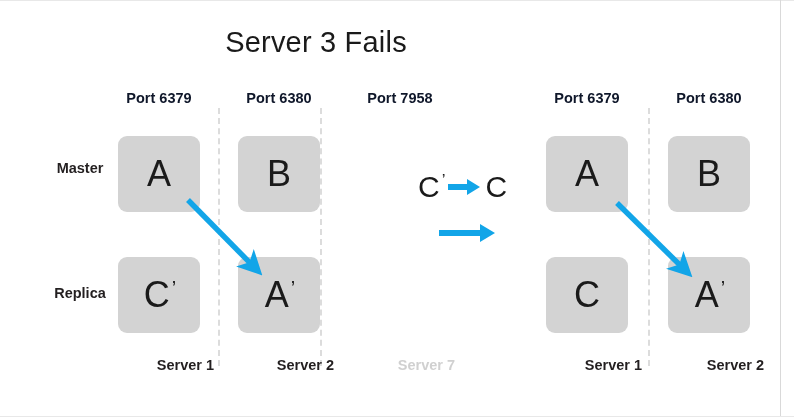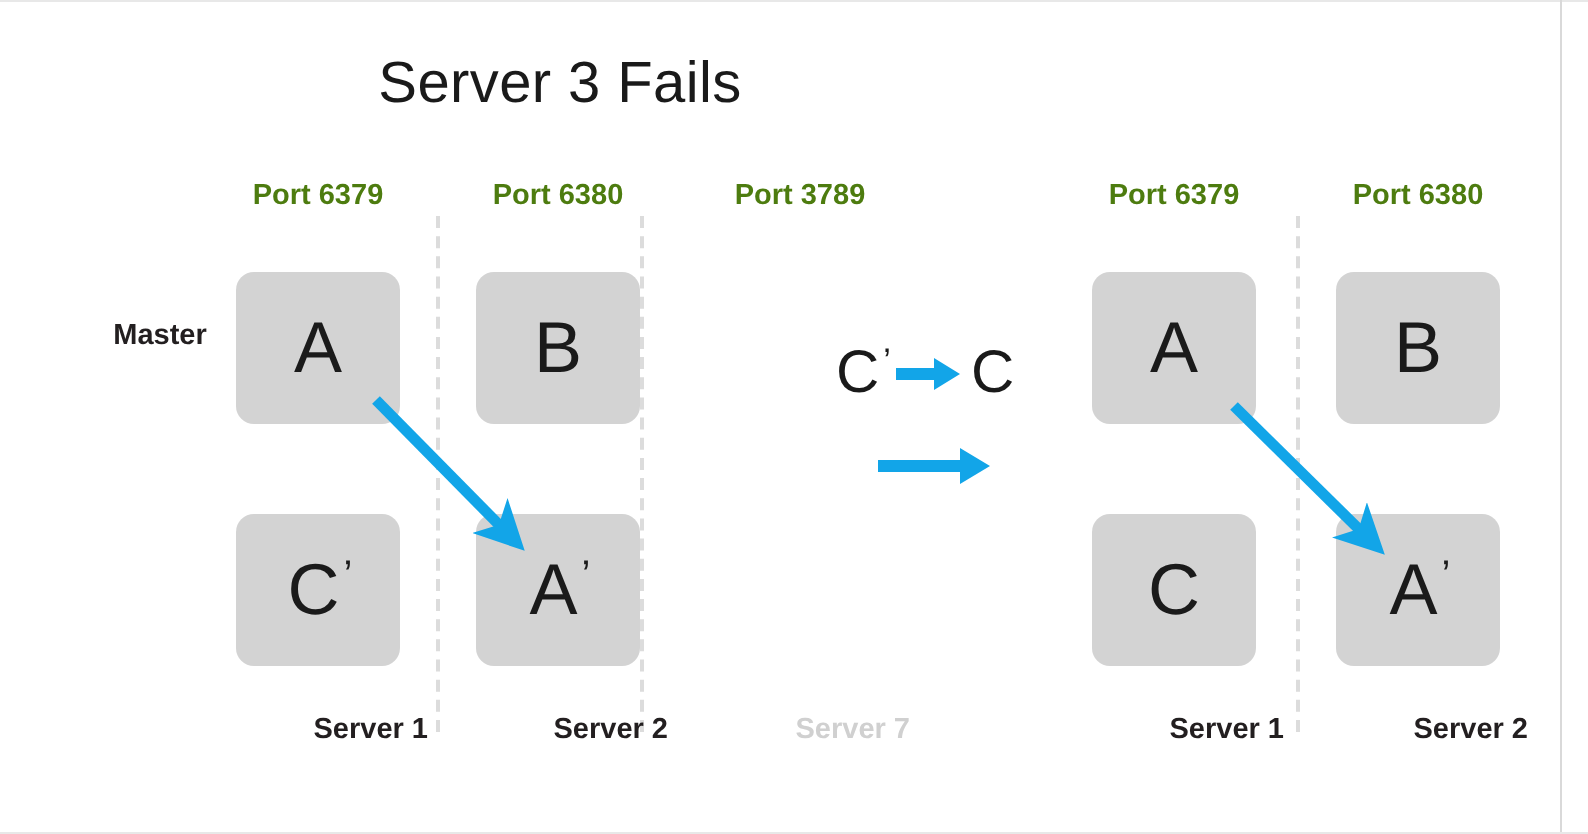--- a/index.html
+++ b/index.html
@@ -46,30 +46,31 @@
   .title {
     position: absolute;
     left: 0;
     top: 26px;
     width: 560px;
     text-align: center;
     font-size: 29px;
     font-weight: 400;
     color: #1a1a1a;
     letter-spacing: 0.2px;
+    padding-left: 36px;
   }
 
   .port-label {
     position: absolute;
     top: 90px;
     width: 110px;
     text-align: center;
     font-size: 14.5px;
     font-weight: bold;
-    color: #4d7c0f;
+    color: #0f172a;
   }
 
   .server-label {
     position: absolute;
     top: 357px;
     width: 110px;
     text-align: right;
     font-size: 14.5px;
     font-weight: bold;
     color: #231f20;
@@ -165,20 +166,21 @@
 
 <div id="slide">
 
   <div class="edge-top"></div>
   <div class="edge-right"></div>
   <div class="edge-bottom"></div>
 
   <div class="title">Server 3 Fails</div>
 
   <div class="row-label master">Master</div>
+  <div class="row-label replica">Replica</div>
 
   <div class="divider" style="left:218px"></div>
   <div class="divider" style="left:320px"></div>
   <div class="divider" style="left:648px"></div>
 
   <div class="port-label" style="left:104px">Port 6379</div>
   <div class="node" style="left:118px; top:136px">
     <span class="glyph">
         <span>A</span>
         <span class="prime"></span>
@@ -200,21 +202,21 @@
       </span>
   </div>
   <div class="node" style="left:238px; top:257px">
     <span class="glyph">
         <span>A</span>
         <span class="prime">’</span>
       </span>
   </div>
   <div class="server-label" style="left:224px">Server 2</div>
 
-  <div class="port-label" style="left:345px">Port 3789</div>
+  <div class="port-label" style="left:345px">Port 7958</div>
   <div class="server-label faded" style="left:345px">Server 7</div>
 
   <div class="mid-legend legend-row1">
     <span class="glyph">
         <span>C</span>
         <span class="prime">’</span>
       </span>
     <svg width="34" height="22" viewBox="0 0 34 22">
       <path d="M1 8 H20 V3 L33 11 L20 19 V14 H1 Z" fill="#12A5E8"></path>
     </svg>

